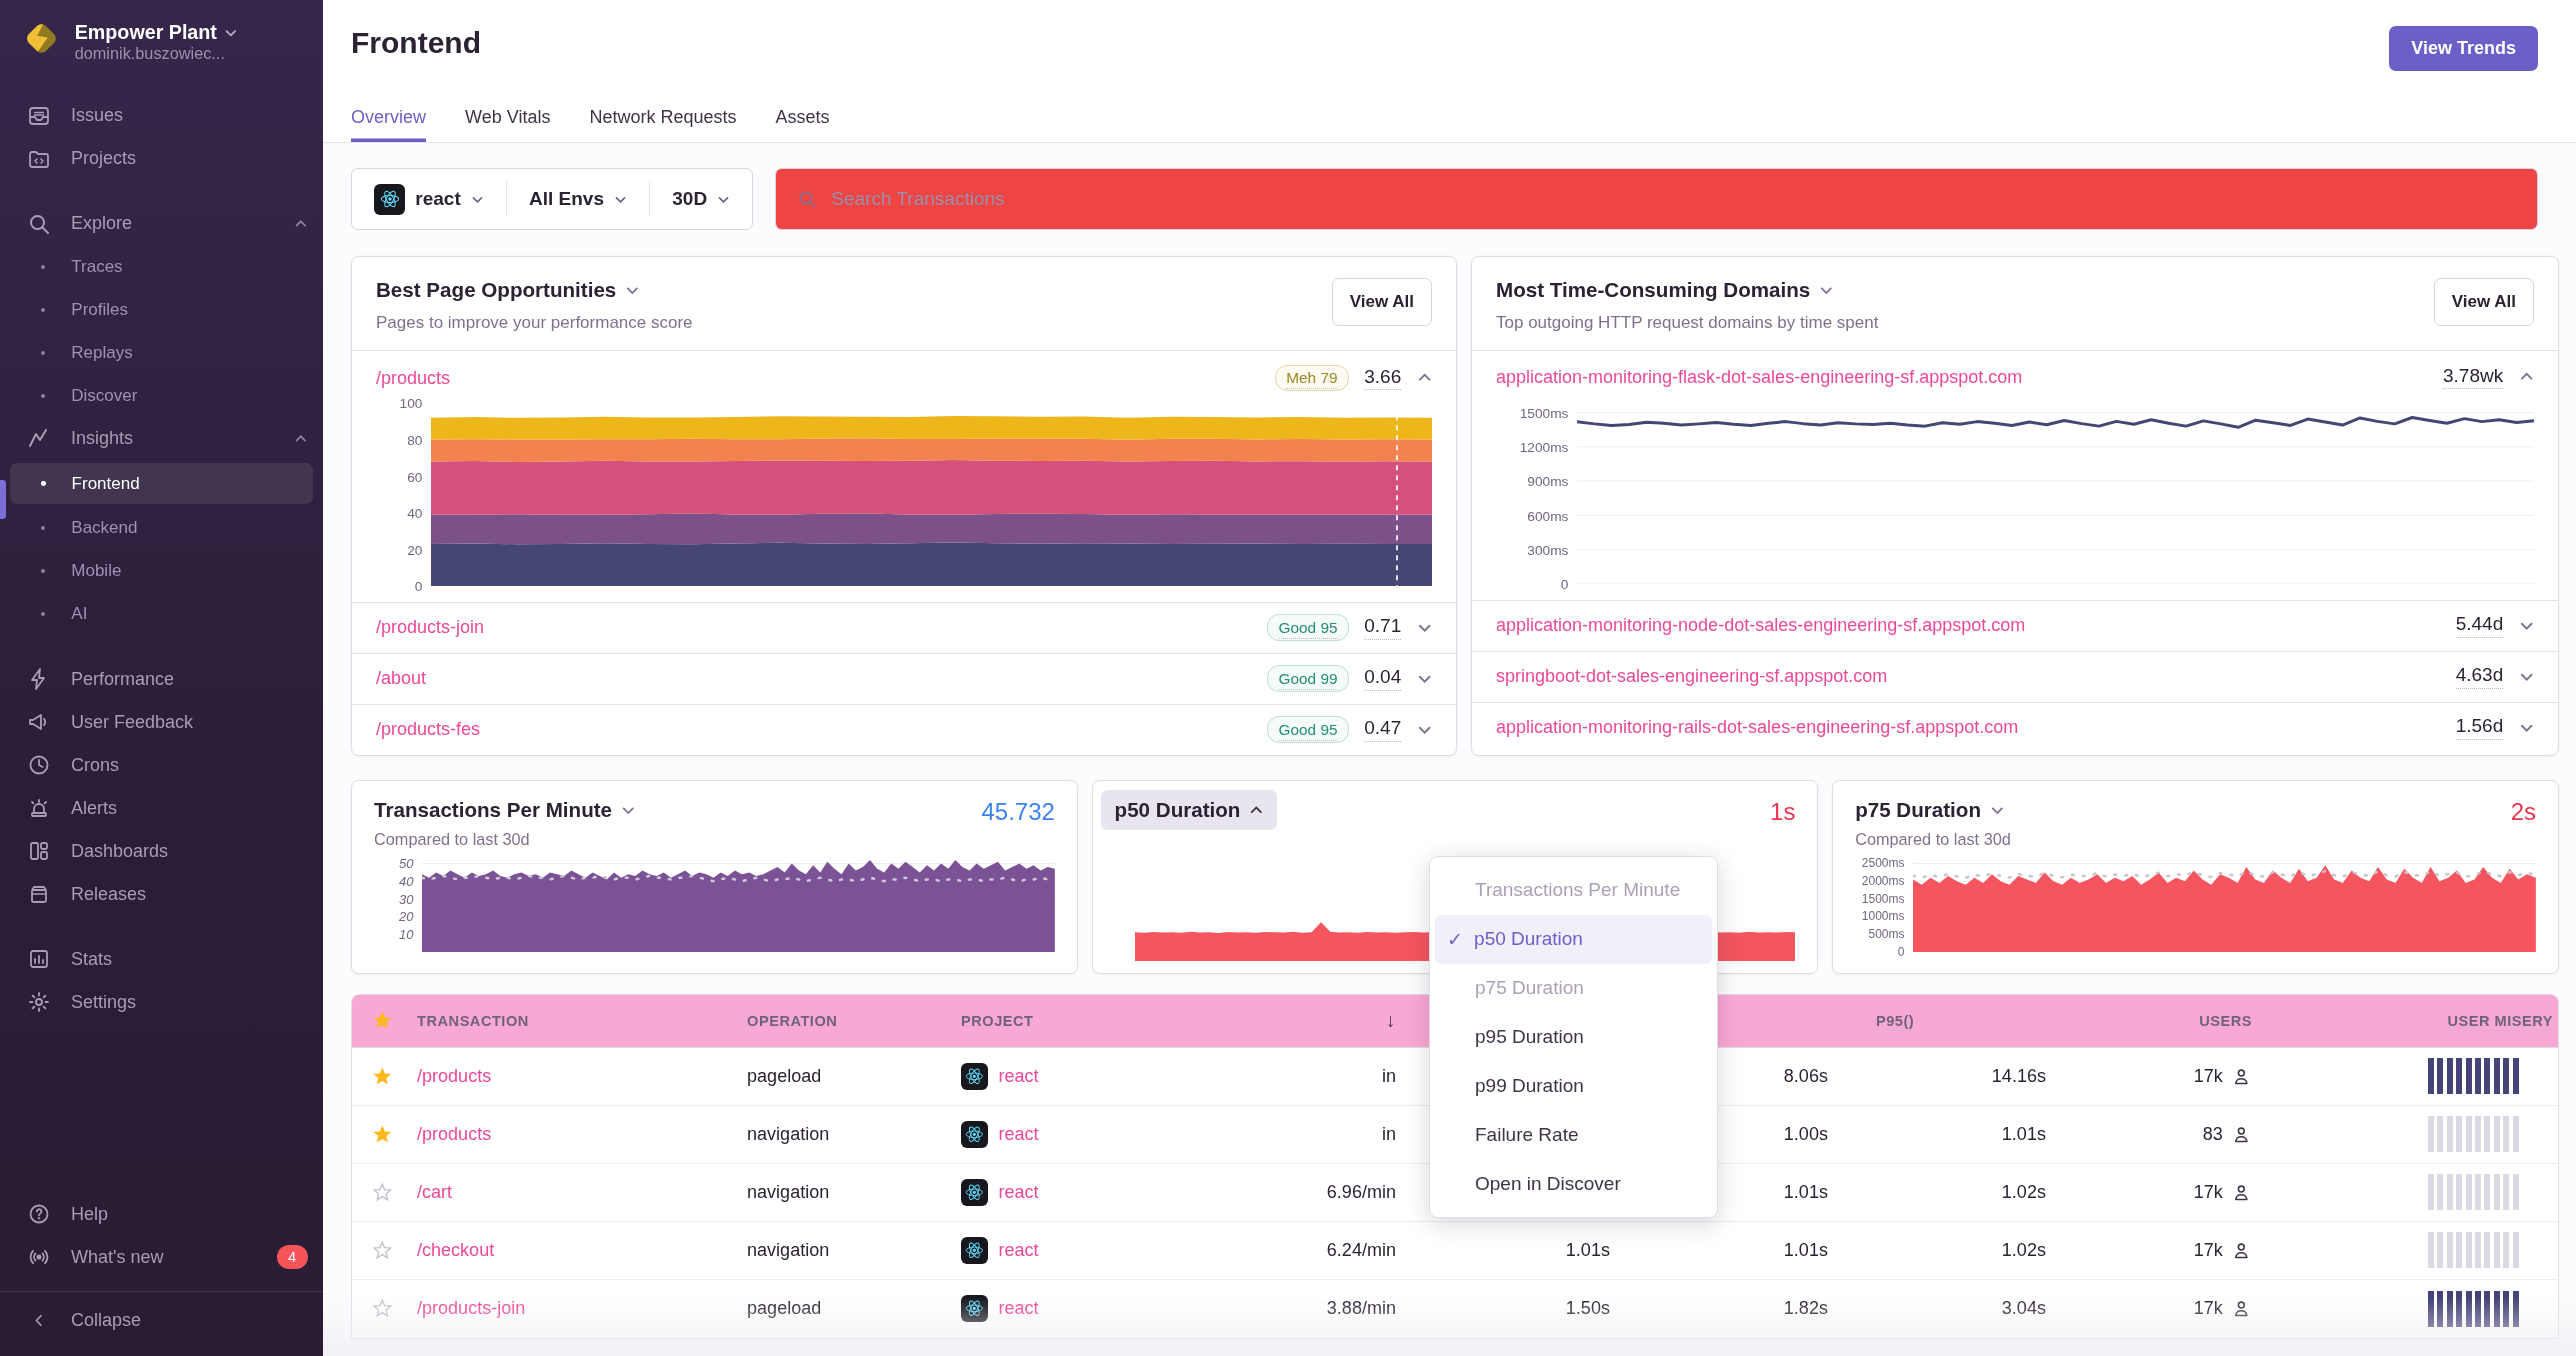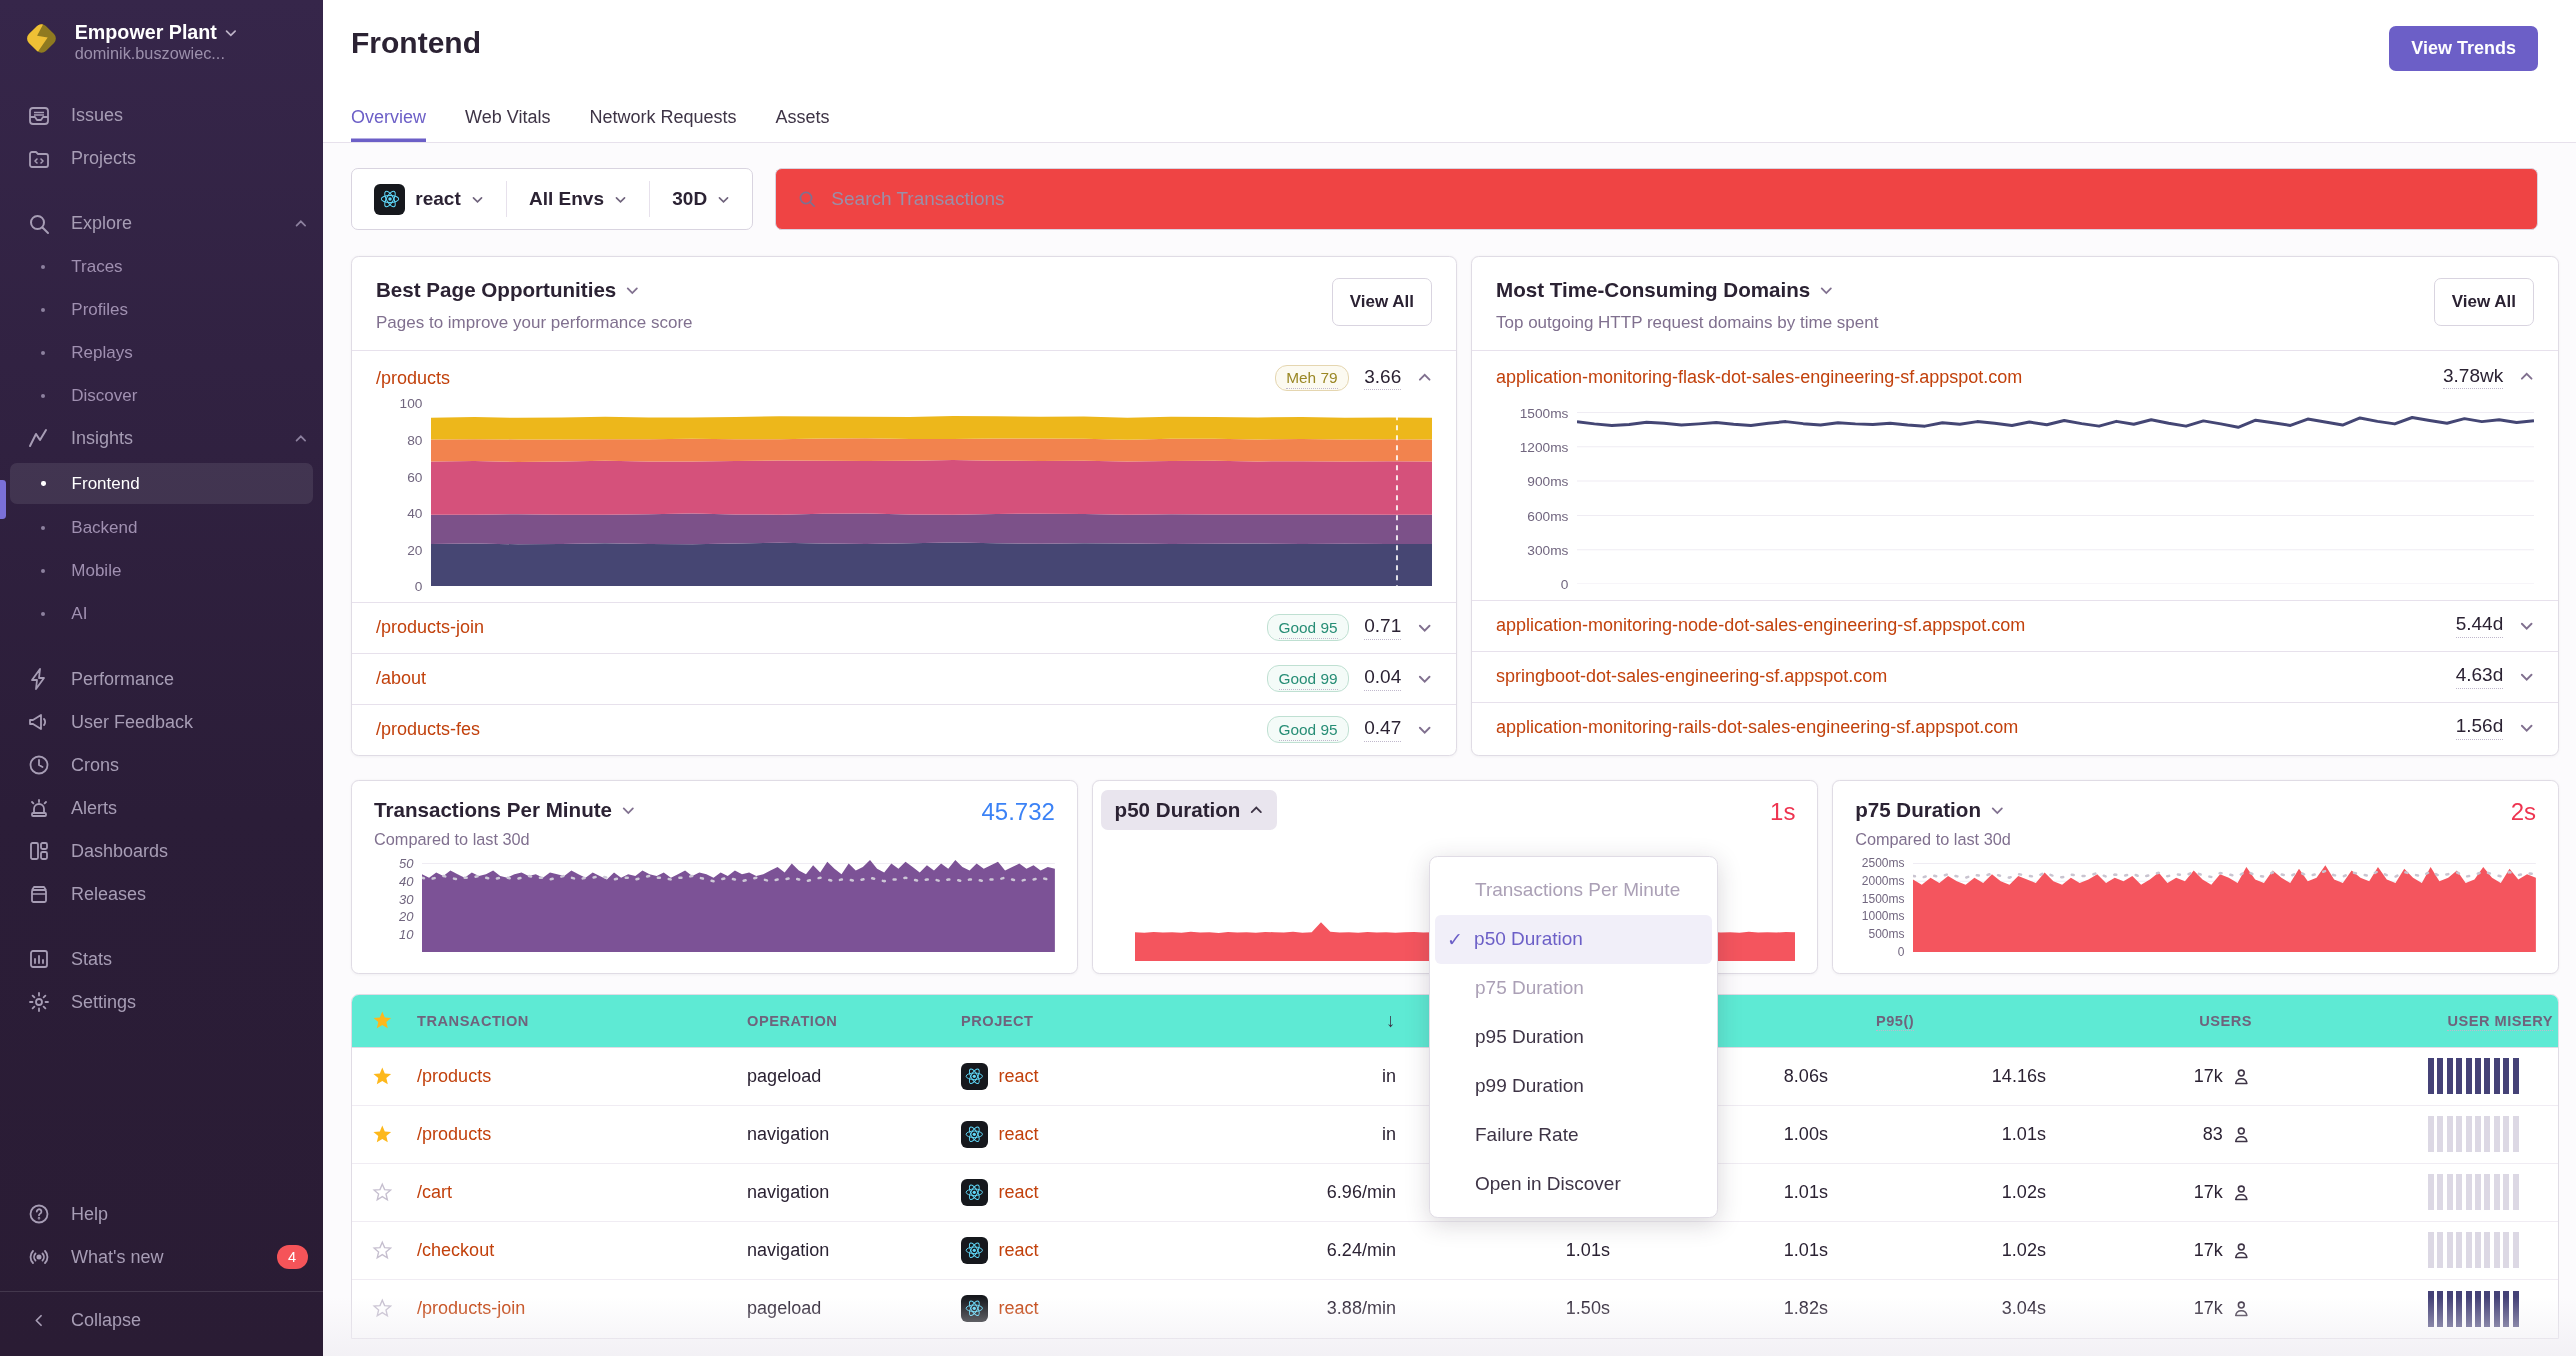--- a/index.html
+++ b/index.html
@@ -56,21 +56,21 @@
   .panel { background:#fff; border:0.9px solid #E0DCE5; border-radius:7.7px; box-shadow:0 0.9px 2.6px rgba(43,34,51,0.05); }
   .panel-hd { padding:20.6px 24px 17px 24px; border-bottom:0.9px solid #E7E1EC; display:flex; justify-content:space-between; }
   .panel-title { font-size:20.6px; font-weight:bold; color:#2B2233; display:flex; align-items:center; gap:8.6px; }
   .panel-sub { font-size:17px; color:#80708F; margin-top:11px; }
   .btn-sm { background:#fff; border:0.9px solid #D9D4E0; border-radius:6.9px; font-size:17px; font-weight:bold; color:#2B2233;
     padding:0 17px; height:48px; cursor:pointer; align-self:flex-start; }
   .p-left { width:1106px; }
   .p-right { width:1088px; }
   .acc-row { display:flex; align-items:center; justify-content:space-between; padding:0 24px; height:51px; border-top:0.9px solid #E7E1EC; }
   .acc-row:first-child { border-top:none; }
-  .link { color:#c2410c; font-size:18px; text-decoration:none; cursor:pointer; }
+  .link { color:#ec4899; font-size:18px; text-decoration:none; cursor:pointer; }
   .acc-right { display:flex; align-items:center; gap:15.4px; }
   .pill { border-radius:12px; font-size:15.4px; padding:3.4px 10.3px; border:0.9px solid; }
   .pill.meh { color:#9A8724; border-color:#E5D6B0; background:#FCFAF1; }
   .pill.good { color:#268D75; border-color:#BFE0D2; background:#F4FBF8; }
   .dotted { border-bottom:1.7px dotted #C0B8CC; padding-bottom:1.7px; }
   .score { font-size:19px; color:#2B2233; }
   .expanded { padding:13.7px 24px 15.4px 24px; }
   .chart-row { display:flex; margin-top:12px; }
   .yticks { position:relative; font-size:13.7px; color:#71667F; }
   .yticks span { position:absolute; right:8.6px; transform:translateY(-50%); white-space:nowrap; }
@@ -94,21 +94,21 @@
     border-radius:8.6px; box-shadow:0 5.1px 24px rgba(43,34,51,0.18); z-index:50; padding:8.6px 0; }
   .menu-item { height:49px; display:flex; align-items:center; font-size:19px; color:#3E3446; padding:0 15.4px 0 45px;
     cursor:pointer; position:relative; }
   .menu-item.disabled { color:#ABA0B6; }
   .menu-item.selected { color:#6C5FC7; background:#F1EFF9; margin:0 5.1px; padding-left:39px; border-radius:6px; }
   .menu-item.selected .check { position:absolute; left:12px; color:#6C5FC7; font-size:19px; }
 
   
   .table { margin-top:19.7px; border:0.9px solid #E0DCE5; border-radius:7.7px 7.7px 0 0; background:#fff; overflow:hidden; }
   .t-grid { display:grid; grid-template-columns:60px 330px 214px 180px 265px 214px 218px 218px 206px 1fr; align-items:center; }
-  .t-head { background:#5eead4; border-bottom:0.9px solid #E0DCE5; height:53px; font-size:14.6px; font-weight:bold;
+  .t-head { background:#f9a8d4; border-bottom:0.9px solid #E0DCE5; height:53px; font-size:14.6px; font-weight:bold;
     letter-spacing:0.5px; color:#6F637C; }
   .t-head .cell { text-transform:uppercase; }
   .cell { padding:0 5.1px; }
   .c-right { text-align:right; }
   .num { font-size:18px; color:#2B2233; }
   .t-row { height:58px; border-bottom:0.9px solid #F0ECF3; font-size:18px; }
   .t-row:last-child { border-bottom:none; }
   .starcell { display:flex; justify-content:center; }
   .proj { display:flex; align-items:center; gap:10.3px; }
   .react-chip { width:27px; height:27px; background:#16181D; border-radius:6px; display:flex; align-items:center; justify-content:center; }

